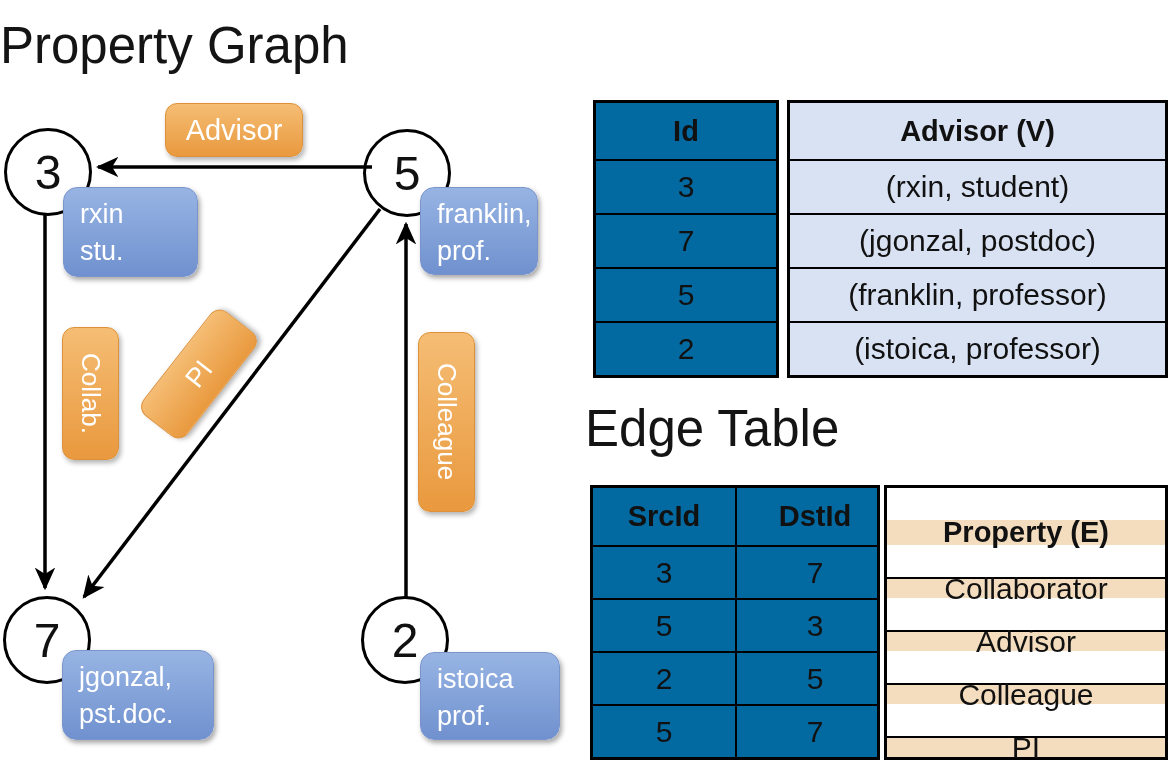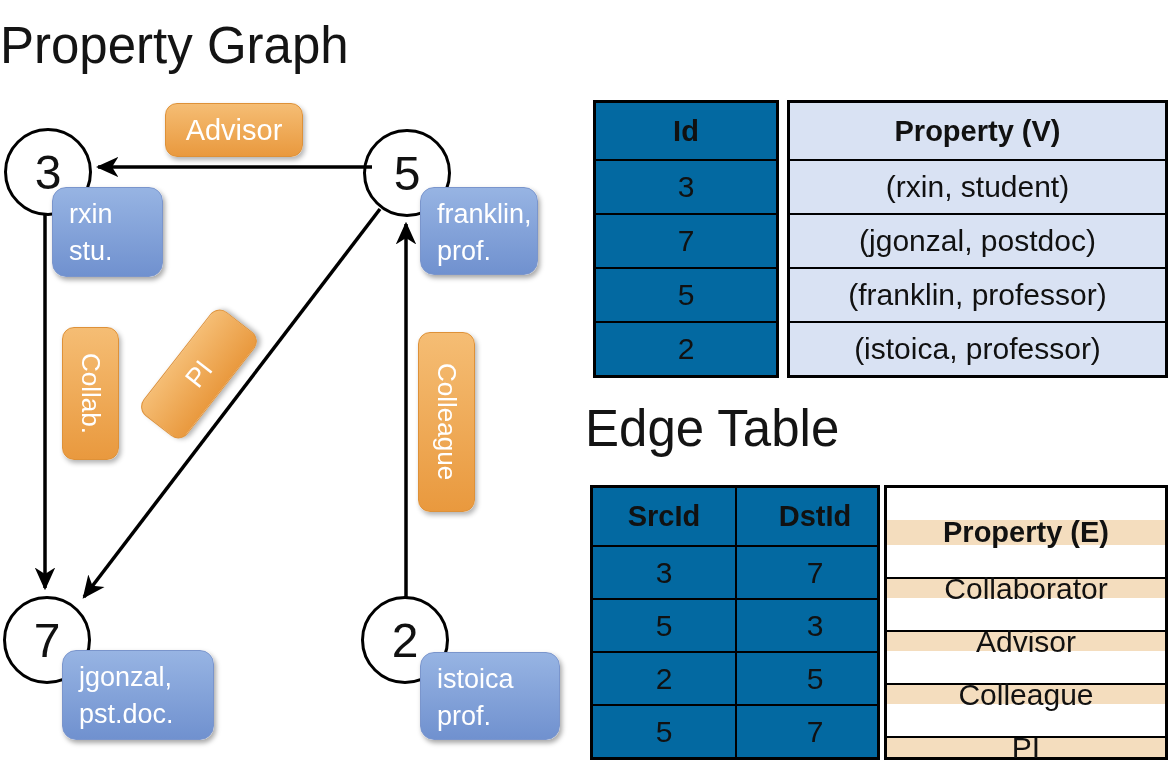--- a/index.html
+++ b/index.html
@@ -31,21 +31,21 @@
   .n5 { left:363px; top:129px; }
   .n7 { left:3px;   top:596px; }
   .n2 { left:361px; top:596px; }
 
   .vlabel { position:absolute; z-index:4; border-radius:14px;
     border:1.5px solid var(--blue-border);
     background:linear-gradient(to bottom, var(--blue-top), var(--blue-bottom));
     box-shadow:2px 3px 5px rgba(0,0,0,0.35);
     color:var(--label-text); font-size:27px; line-height:37px;
     padding:8px 6px 6px 16px; }
-  .rxin     { left:52px;  top:187px; width:111px; height:90px; }
+  .rxin     { left:63px;  top:187px; width:135px; height:90px; }
   .franklin { left:420px; top:187px; width:118px; height:88px; }
   .jgonzal  { left:62px;  top:650px; width:152px; height:90px; }
   .istoica  { left:420px; top:652px; width:140px; height:88px; }
 
   .elabel { position:absolute; z-index:5; border-radius:12px;
     border:1.5px solid var(--orange-border);
     background:linear-gradient(to bottom, var(--orange-top), var(--orange-bottom));
     box-shadow:2px 3px 5px rgba(0,0,0,0.3);
     color:var(--label-text); display:flex; align-items:center; justify-content:center; }
   .advisor   { left:165px; top:103px; width:138px; height:54px; font-size:29px; }
@@ -129,21 +129,21 @@
   <section class="pane table-pane">
 
     <div class="tblock vt-id">
       <div class="cell head first">Id</div>
       <div class="cell">3</div>
       <div class="cell">7</div>
       <div class="cell">5</div>
       <div class="cell">2</div>
     </div>
     <div class="tblock vt-prop">
-      <div class="cell head first">Property (V)</div>
+      <div class="cell head first">Advisor (V)</div>
       <div class="cell">(rxin, student)</div>
       <div class="cell">(jgonzal, postdoc)</div>
       <div class="cell">(franklin, professor)</div>
       <div class="cell">(istoica, professor)</div>
     </div>
 
     <h1 class="slide-title edge-title">Edge Table</h1>
 
     <div class="tblock et-ids">
       <div class="cell head first">SrcId</div>

